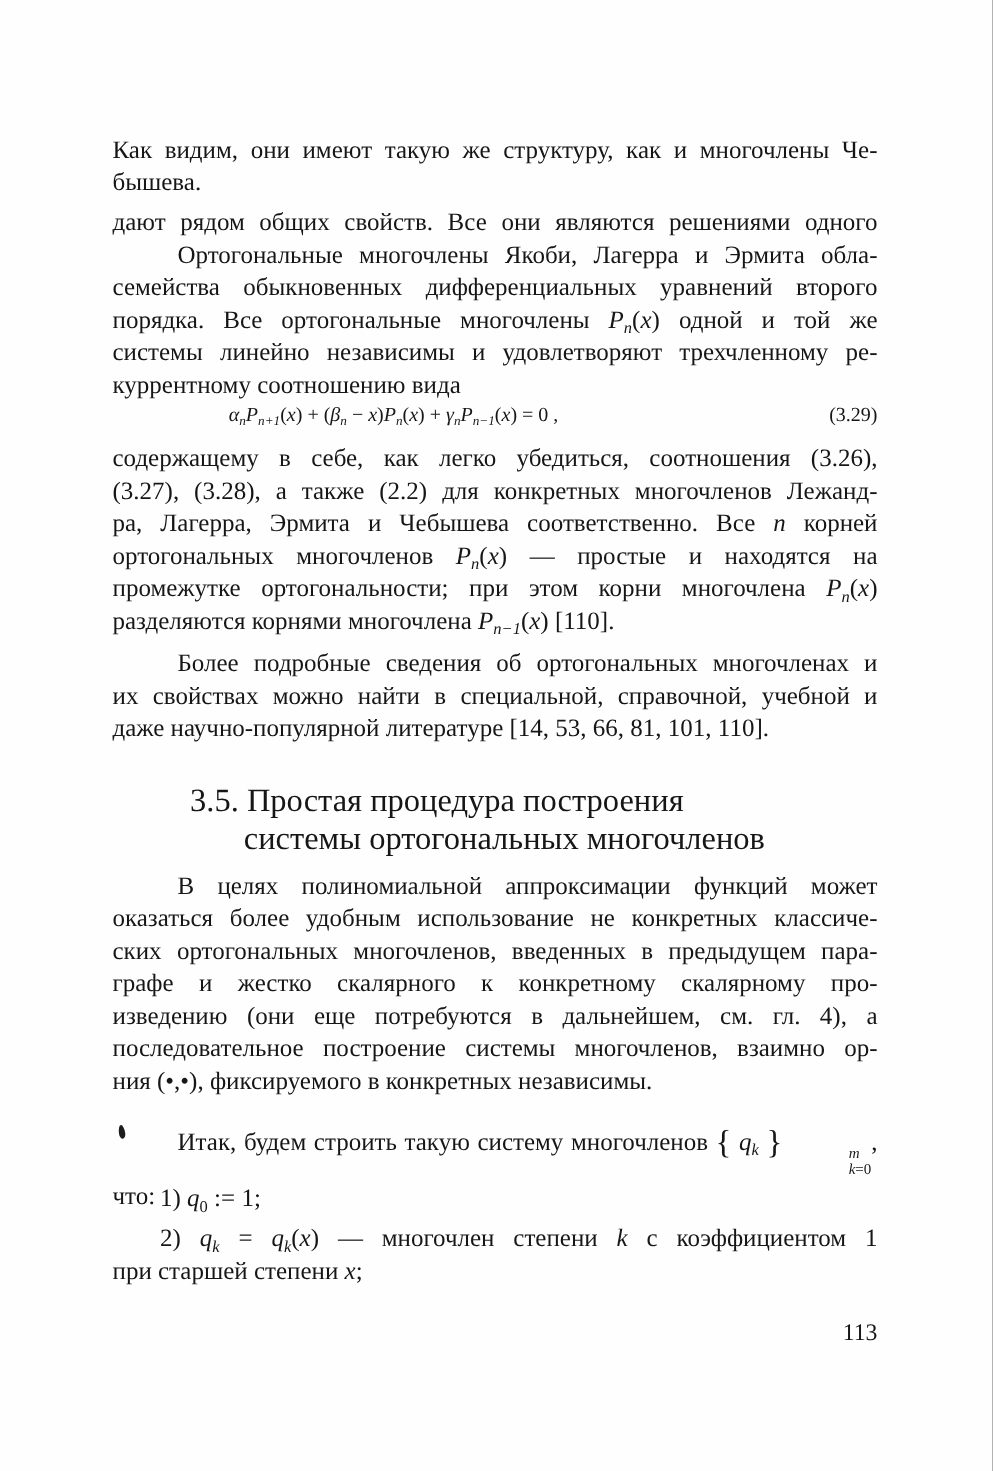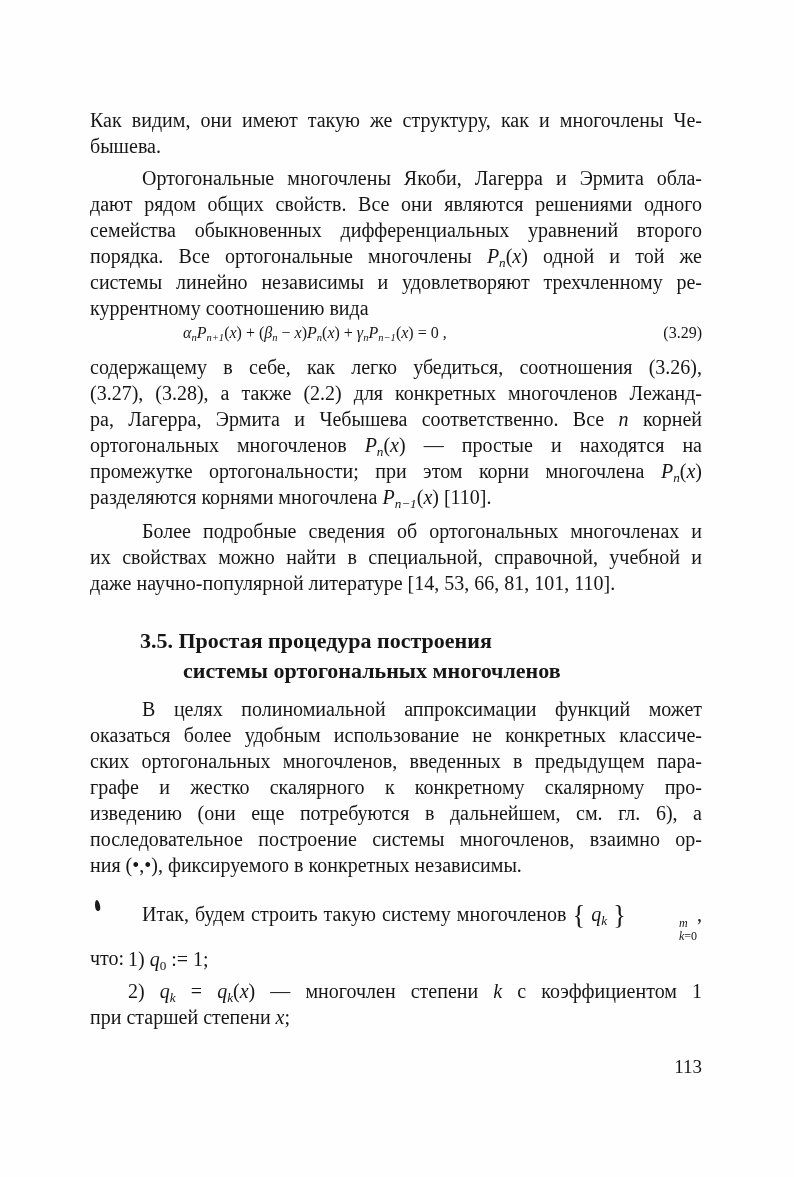--- a/index.html
+++ b/index.html
@@ -17,22 +17,22 @@
   .line{text-align:justify;text-align-last:justify;}
   .line.last{text-align-last:left;}
   .line.indent{text-indent:52px;}
   .line.item{text-indent:38px;}
   sub,sup{line-height:0;}
   sub{font-size:0.66em;vertical-align:-0.32em;}
   .eq{display:flex;align-items:baseline;font-size:16px;line-height:30px;}
   .eq-formula{margin-left:93px;white-space:nowrap;}
   .eq-number{margin-left:auto;}
   .heading{
-    position:absolute;left:140px;top:626px;width:560px;
-    font-weight:bold;font-size:22px;line-height:30px;
+    position:absolute;left:152px;top:626px;width:560px;
+    font-weight:normal;font-size:26px;line-height:30px;
   }
   .h-line2{padding-left:43px;}
   .pagenum{text-align:right;font-size:19px;}
   .blot{
     position:absolute;left:95px;top:900px;width:5px;height:11px;
     background:#1c1c1c;border-radius:50% 50% 50% 50%/62% 62% 38% 38%;
     transform:rotate(-9deg);
   }
   .supsub{
     display:inline-flex;flex-direction:column;align-items:flex-start;
@@ -44,22 +44,22 @@
 <body>
 
 <div class="page">
 
   <div class="tb para" style="top:107px">
       <div class="line">Как видим, они имеют такую же структуру, как и многочлены Че-</div>
       <div class="line last">бышева.</div>
     </div>
 
   <div class="tb para" style="top:165px">
+      <div class="line">дают рядом общих свойств. Все они являются решениями одного</div>
       <div class="line indent">Ортогональные многочлены Якоби, Лагерра и Эрмита обла-</div>
-      <div class="line">дают рядом общих свойств. Все они являются решениями одного</div>
       <div class="line">семейства обыкновенных дифференциальных уравнений второго</div>
       <div class="line">порядка. Все ортогональные многочлены <i>P<sub>n</sub></i>(<i>x</i>) одной и той же</div>
       <div class="line">системы линейно независимы и удовлетворяют трехчленному ре-</div>
       <div class="line last">куррентному соотношению вида</div>
     </div>
 
   <div class="tb eq" style="top:318px">
     <span class="eq-formula"><i>α<sub>n</sub>P<sub>n+1</sub></i>(<i>x</i>) + (<i>β<sub>n</sub></i> − <i>x</i>)<i>P<sub>n</sub></i>(<i>x</i>) + <i>γ<sub>n</sub>P<sub>n−1</sub></i>(<i>x</i>) = 0 ,</span>
     <span class="eq-number">(3.29)</span>
   </div>
@@ -82,21 +82,21 @@
   <div class="heading">
     <div class="h-line1">3.5. Простая процедура построения</div>
     <div class="h-line2">системы ортогональных многочленов</div>
   </div>
 
   <div class="tb para" style="top:696px">
       <div class="line indent">В целях полиномиальной аппроксимации функций может</div>
       <div class="line">оказаться более удобным использование не конкретных классиче-</div>
       <div class="line">ских ортогональных многочленов, введенных в предыдущем пара-</div>
       <div class="line">графе и жестко скалярного к конкретному скалярному про-</div>
-      <div class="line">изведению (они еще потребуются в дальнейшем, см. гл. 6), а</div>
+      <div class="line">изведению (они еще потребуются в дальнейшем, см. гл. 4), а</div>
       <div class="line">последовательное построение системы многочленов, взаимно ор-</div>
       <div class="line last">ния (•,•), фиксируемого в конкретных независимы.</div>
     </div>
 
   <div class="blot"></div>
 
   <div class="tb para" style="top:898px;line-height:32px">
       <div class="line last indent">Итак, будем строить такую систему многочленов <span class="setbr">{</span> <i>q<sub>k</sub></i> <span class="setbr">}</span><span class="supsub">
           <span><i>m</i></span>
           <span><i>k</i>=0</span>

